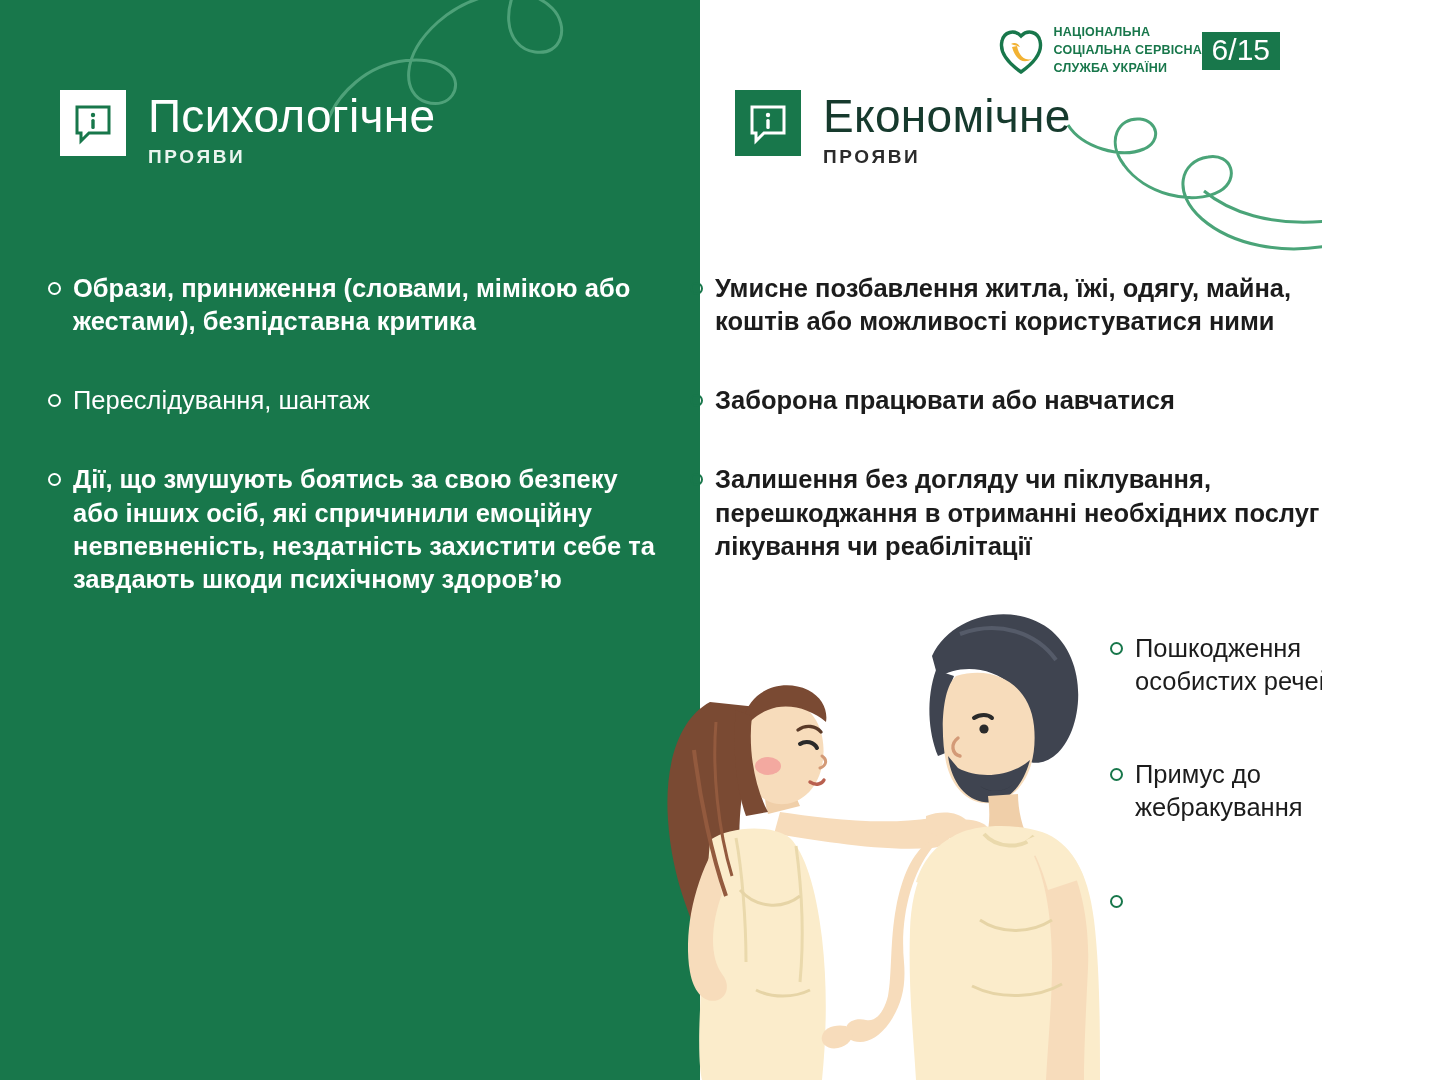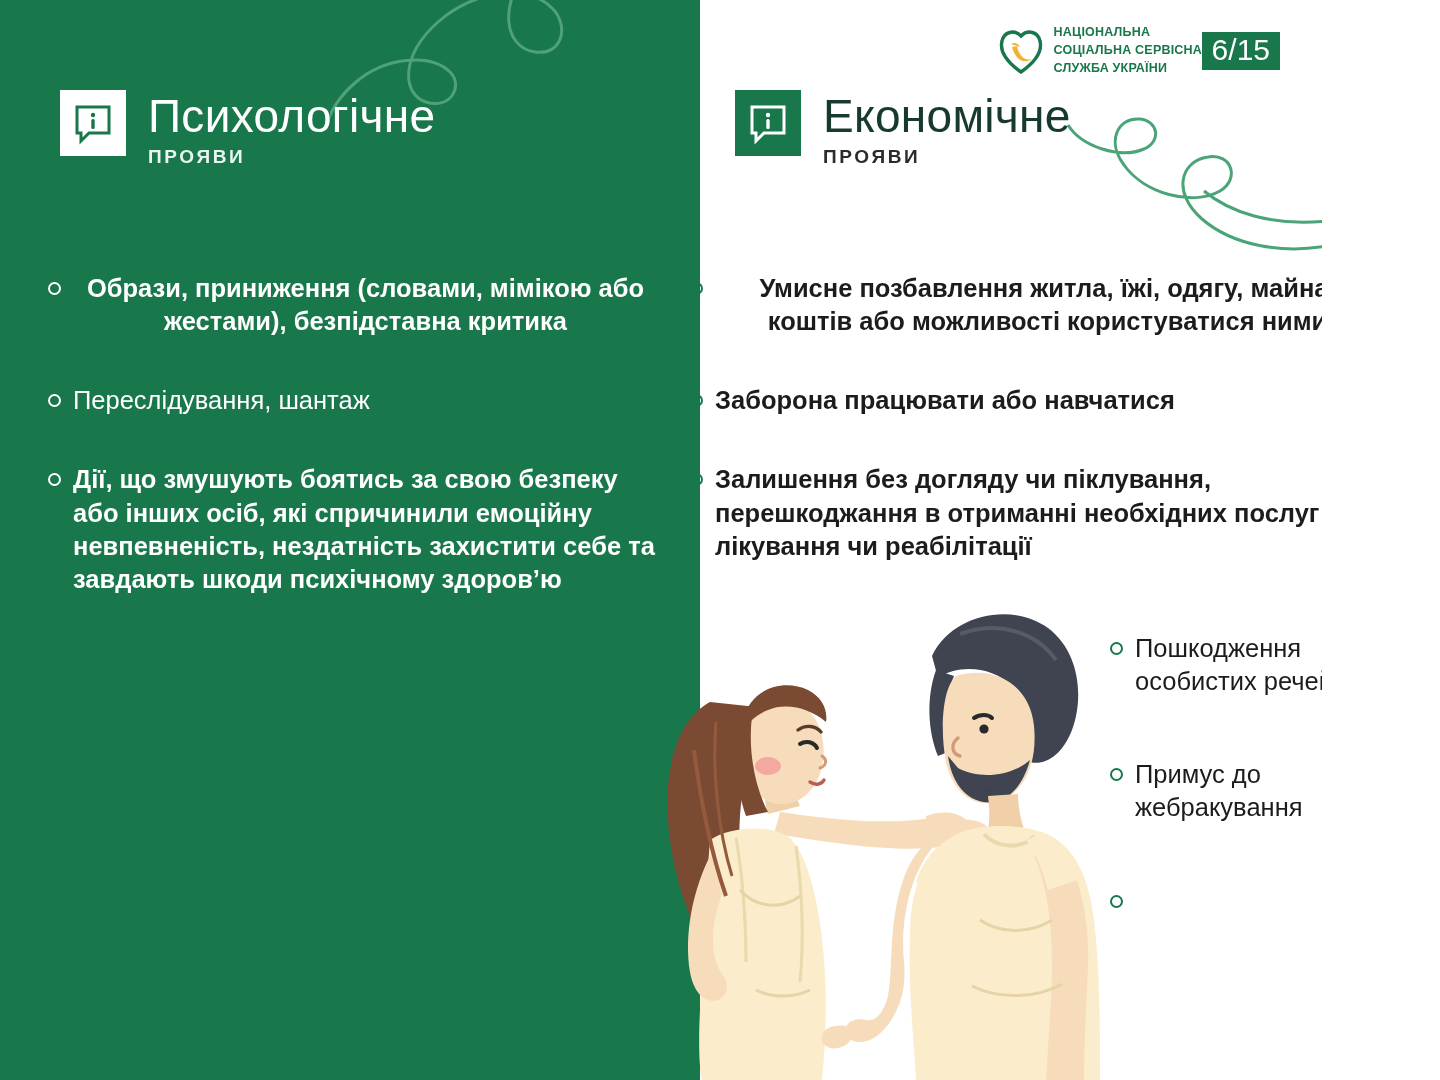--- a/index.html
+++ b/index.html
@@ -88,21 +88,21 @@
   .bullet-dot.on-white { border: 2px solid #18774b; }
 
   .bullet-text {
     font-size: 25.5px;
     font-weight: 700;
     line-height: 1.30;
   }
   .bullet-text.on-green { color: #ffffff; }
   .bullet-text.on-white { color: #1c1c1c; }
   .bullet-text.light { font-weight: 400; }
-  .gap-xl { margin-bottom: 46px; text-align: center; }
+  .gap-xl { margin-bottom: 46px; }
   .gap-side { margin-bottom: 60px; }
 
   
   .logo-wrap {
     position: absolute;
     right: 120px; top: 24px;
     display: flex; align-items: center;
   }
   .logo-mark { width: 46px; height: 48px; margin-right: 10px; }
   .logo-lines {

